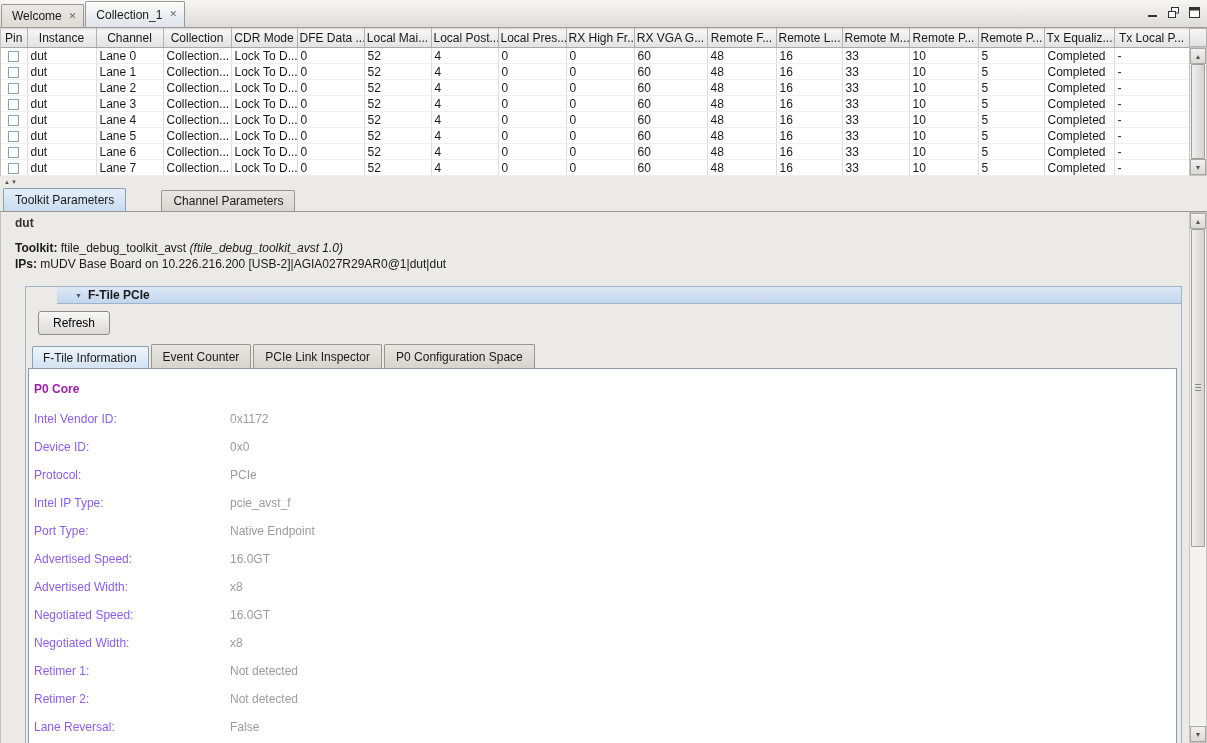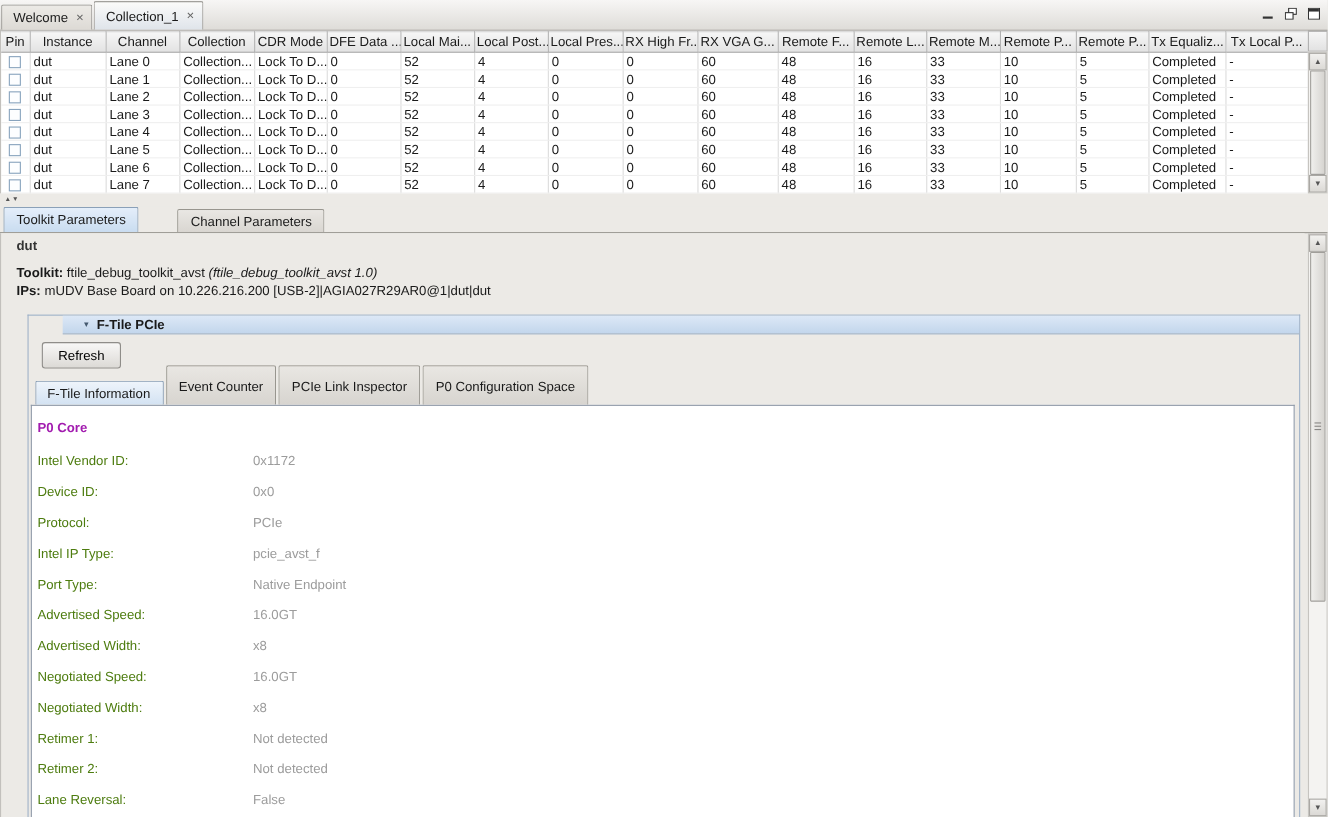--- a/index.html
+++ b/index.html
@@ -84,29 +84,29 @@
   .section-header{position:absolute;top:0;left:0;right:0;height:17px;
     background:linear-gradient(#dde8f6,#c2d6ec);border-bottom:1px solid #9fb2c8;
     display:flex;align-items:center;gap:6px;padding-left:18px;cursor:pointer;margin-left:31px;}
   .tri{font-size:7px;color:#44596e;line-height:1;}
   .section-title{font-weight:bold;font-size:12px;}
   .refresh{position:absolute;top:24px;left:12px;width:72px;height:24px;
     font-family:inherit;font-size:12px;border:1px solid #8f8d89;border-radius:3px;
     background:linear-gradient(#f8f7f6,#dcdad6);cursor:pointer;}
   .inner-tabbar{position:absolute;top:59px;left:6px;right:6px;height:22px;
     display:flex;align-items:flex-end;}
-  .itab{height:36px;display:flex;align-items:center;padding:0 11px;border:1px solid #98968f;
+  .itab{height:24px;display:flex;align-items:center;padding:0 11px;border:1px solid #98968f;
     border-bottom:none;border-radius:2px 2px 0 0;margin-right:2px;
     background:linear-gradient(#e9e7e3,#d7d4cf);font-size:12px;cursor:pointer;}
   .itab.active{height:22px;background:linear-gradient(#eef4fb,#d3e2f2);border-color:#8aa0b8;padding-left:10px;}
   .tab-content{position:absolute;top:81px;left:2px;right:4px;bottom:0;background:#fff;
     border:1px solid #8f9aa8;border-bottom:none;overflow:hidden;}
   .p0-heading{margin:13px 0 9px 5px;font-weight:bold;color:#a21caf;font-size:12px;}
   .field-row{display:flex;height:28px;align-items:center;padding-left:5px;}
-  .field-label{width:196px;color:#4d7c0f;}
+  .field-label{width:196px;color:#8b5cf6;}
   .field-value{color:#9c9c9c;}
 </style>
 </head>
 <body>
 
 <div class="editor-tabbar">
   <div class="etab">
     <span class="etab-label">Welcome</span>
     <span class="etab-close">✕</span>
   </div>

